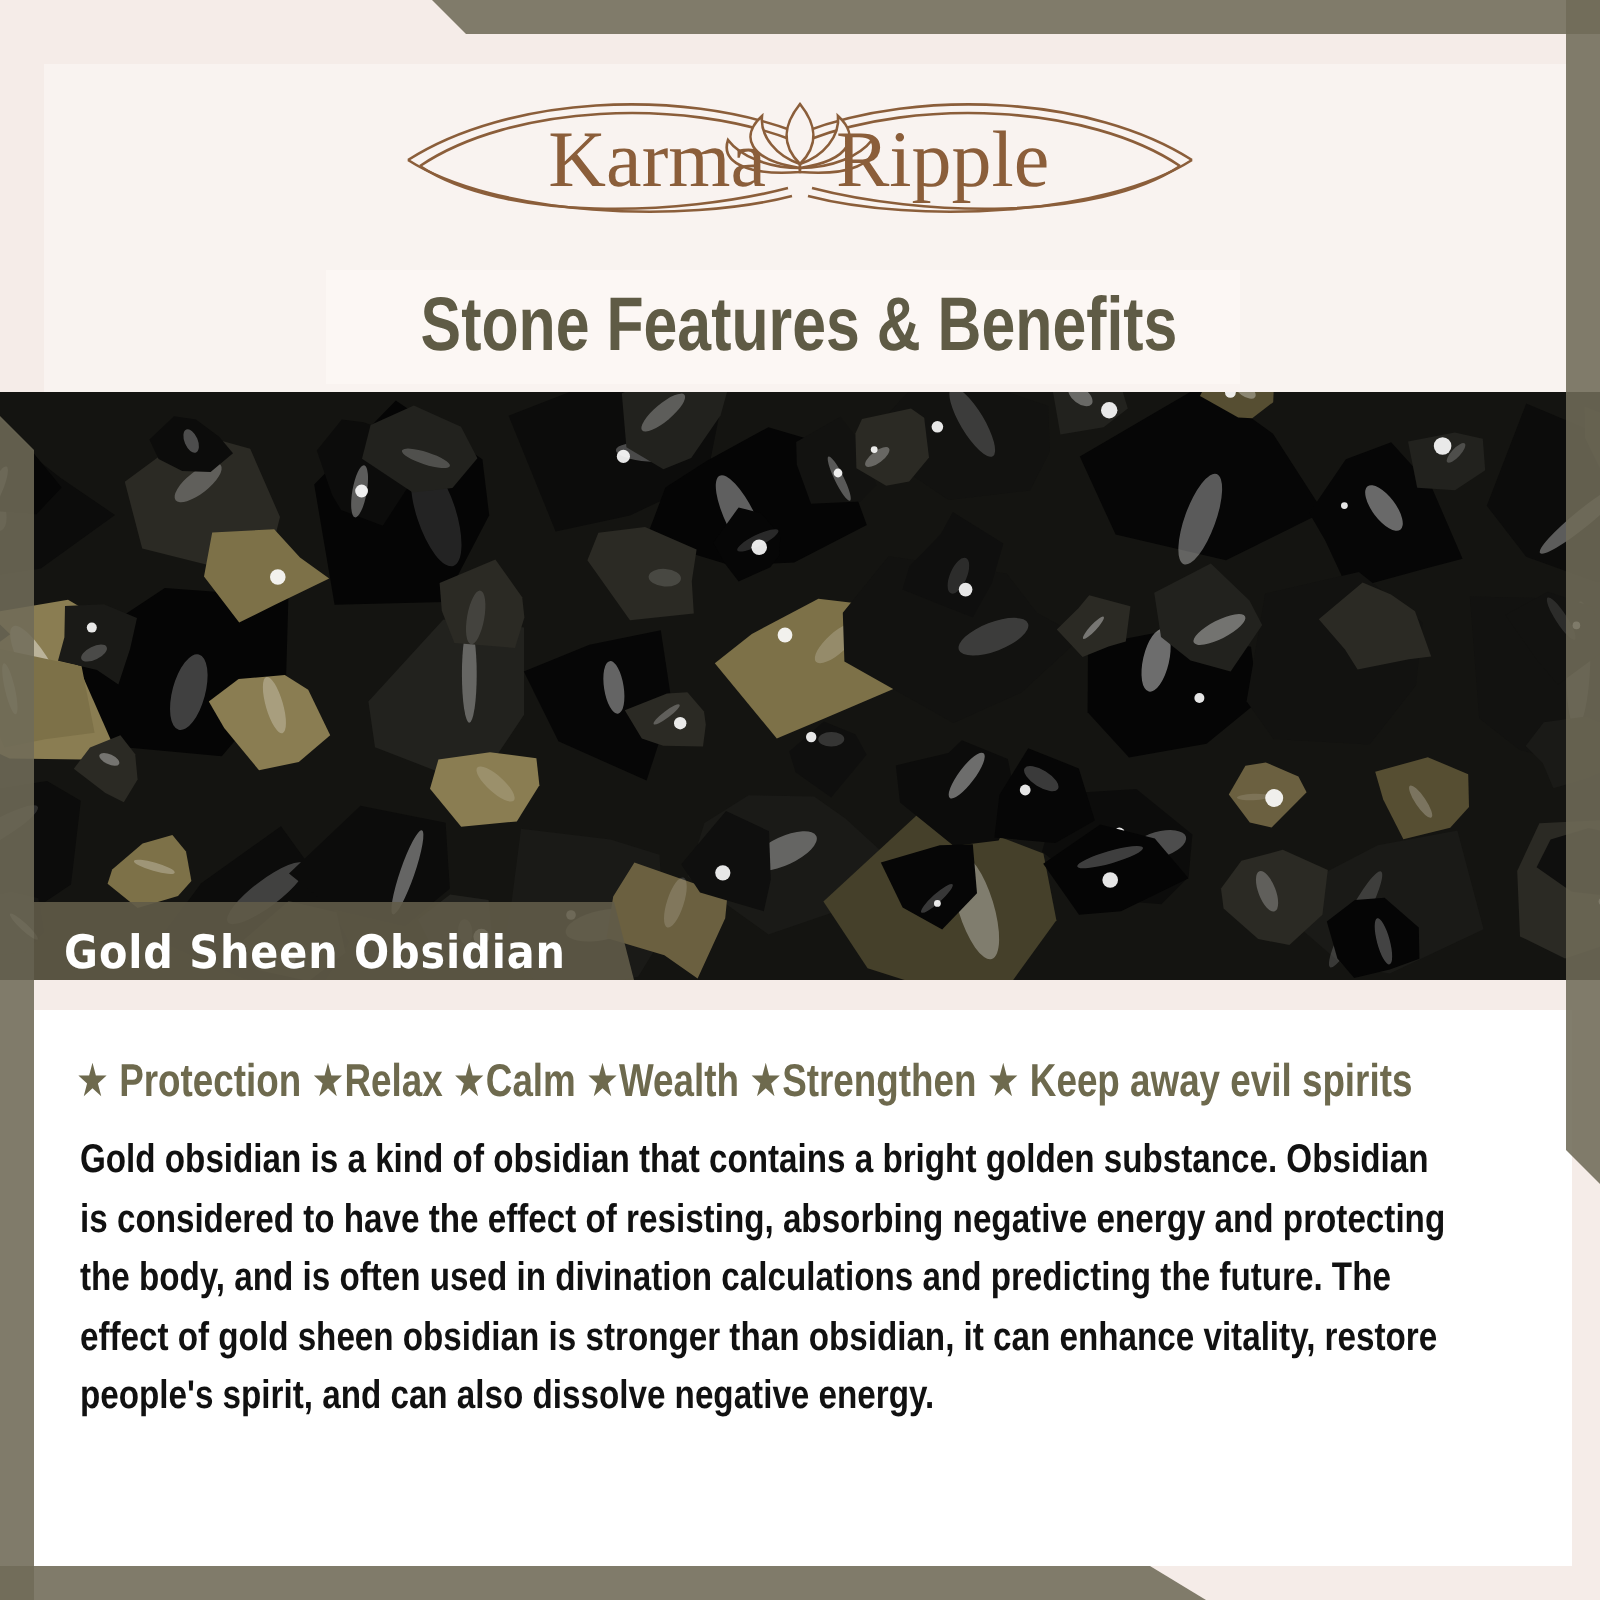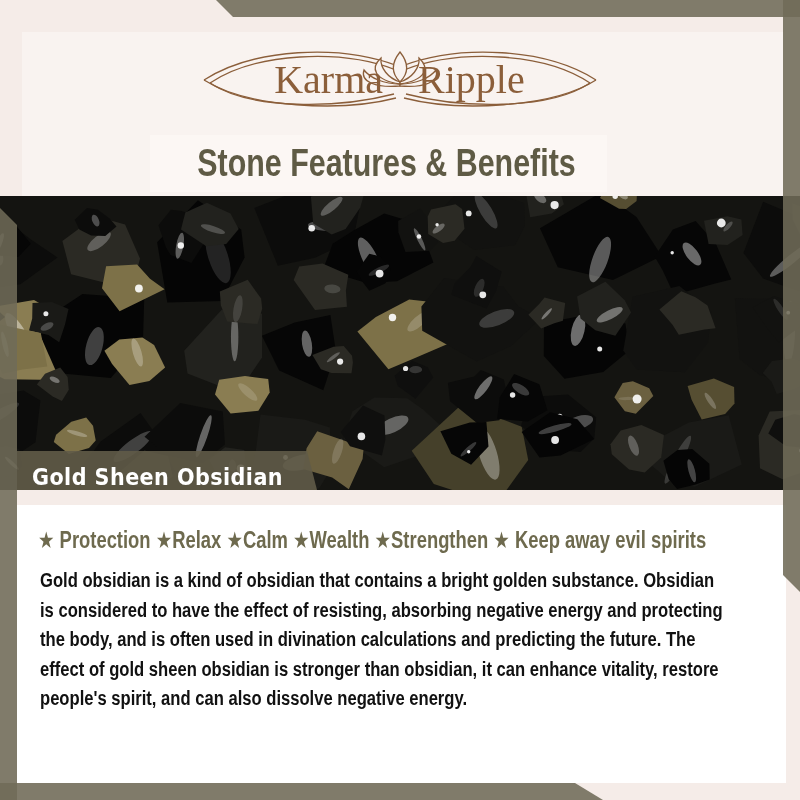--- a/index.html
+++ b/index.html
@@ -1,20 +1,20 @@
 <!DOCTYPE html>
 <html style="--page_bg: #f5ece8; --inner_card_bg: #f9f3f0; --heading_box_bg: #fcf7f4; --white_panel_bg: #ffffff; --frame_overlay: rgba(112,107,88,0.88); --label_bg: rgba(96,91,72,0.9); --label_text: #ffffff; --brand_brown: #8b5e3a; --heading_text: #5f5b45; --star_text: #6e6a4e; --body_text: #111111;"><head>
 <meta charset="utf-8">
 <style>
   html,body{margin:0;padding:0;}
   body{font-family:"Liberation Sans","DejaVu Sans",sans-serif;}
   .page{position:relative;width:800px;height:800px;background:var(--page_bg,#f5ece8);overflow:hidden;}
 
   .inner-card{position:absolute;left:22px;top:32px;width:762px;height:164px;background:var(--inner_card_bg,#f9f3f0);}
-  .heading-box{position:absolute;left:150px;top:135px;width:457px;height:57px;background:var(--heading_box_bg,#fcf7f4);text-align:right;}
+  .heading-box{position:absolute;left:163px;top:135px;width:457px;height:57px;background:var(--heading_box_bg,#fcf7f4);text-align:right;}
   .heading-box h1{margin:0;line-height:57px;font-size:38px;font-weight:bold;color:var(--heading_text,#5f5b45);white-space:nowrap;}
   .heading-box h1 span{display:inline-block;transform:scaleX(0.8);transform-origin:center;}
 
   .logo{position:absolute;left:190px;top:34px;width:420px;height:88px;}
   .logo text{font-family:"Liberation Serif","DejaVu Serif",serif;font-size:40px;fill:var(--brand_brown,#8b5e3a);}
   .logo path{fill:none;stroke:var(--brand_brown,#8b5e3a);stroke-width:1.3;}
   .logo .petal{fill:var(--inner_card_bg,#f9f3f0);}
 
   .photo{position:absolute;left:0;top:196px;width:800px;height:294px;overflow:hidden;background:#141411;}
   .photo svg{display:block;}

